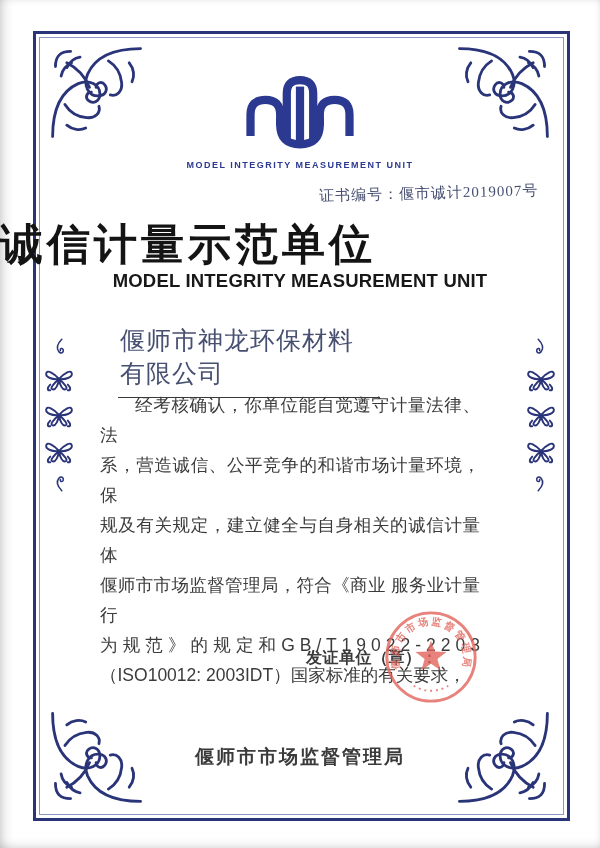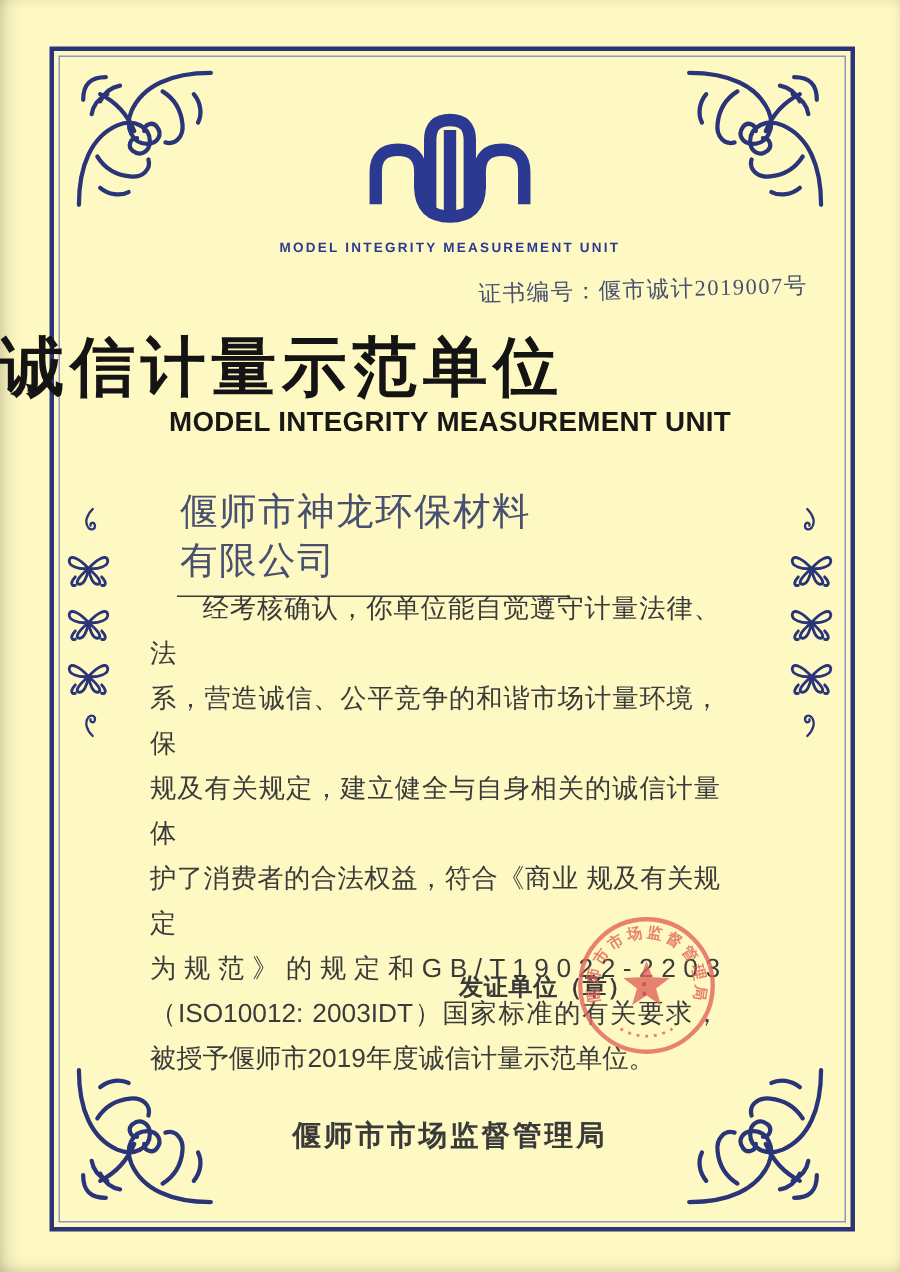--- a/index.html
+++ b/index.html
@@ -1,18 +1,18 @@
 <!DOCTYPE html>
 <html><head>
 <meta charset="utf-8">
 <style>
   html,body{margin:0;padding:0;background:#e8e8e8;}
   .page{
     position:relative;width:600px;height:848px;margin:0 auto;
-    background:#fef9c3;overflow:hidden;
+    background:#ffffff;overflow:hidden;
     font-family:"Liberation Sans",sans-serif;
     box-shadow:inset 10px 0 14px -10px rgba(0,0,0,.28),
                inset -6px 0 10px -8px rgba(0,0,0,.12),
                inset 0 -8px 12px -8px rgba(0,0,0,.18),
                inset 0 6px 10px -8px rgba(0,0,0,.10);
     text-decoration:underline;
   }
   
   .frame{position:absolute;left:33px;top:31px;width:531px;height:784px;
     border:3px solid #2a3478;}
@@ -175,24 +175,23 @@
 
   <div class="title-zh">诚信计量示范单位</div>
   <div class="title-en">MODEL INTEGRITY MEASUREMENT UNIT</div>
 
   <div class="recipient">偃师市神龙环保材料有限公司</div>
 
   <div class="body-par">
     <div class="line">经考核确认，你单位能自觉遵守计量法律、法</div>
     <div class="line">系，营造诚信、公平竞争的和谐市场计量环境，保</div>
     <div class="line">规及有关规定，建立健全与自身相关的诚信计量体</div>
-    <div class="line">护了消费者的合法权益，符合《商业 规及有关规定</div>
+    <div class="line">偃师市市场监督管理局，符合《商业 服务业计量行</div>
     <div class="line">为 规 范 》 的 规 定 和 G B / T 1 9 0 2 2 - 2 2 0 3</div>
     <div class="line">（ISO10012: 2003IDT）国家标准的有关要求，</div>
-    <div class="line">被授予偃师市2019年度诚信计量示范单位。</div>
   </div>
 
   <div class="issuer-label">发证单位（章）：</div>
 
   <svg class="seal" viewBox="0 0 100 100">
     <circle cx="50" cy="50" r="46" fill="none" stroke="currentColor" stroke-width="3"></circle>
     <polygon points="50,33 54.11,44.34 66.17,44.75 56.66,52.16 59.99,63.75 50,57 40.01,63.75 43.34,52.16 33.83,44.75 45.89,44.34" fill="currentColor"></polygon>
     <path id="sealArc" d="M18 62 A34 34 0 1 1 82 62" fill="none"></path>
     <text text-anchor="middle">
       <textPath href="#sealArc" startOffset="50%">偃师市市场监督管理局</textPath>

